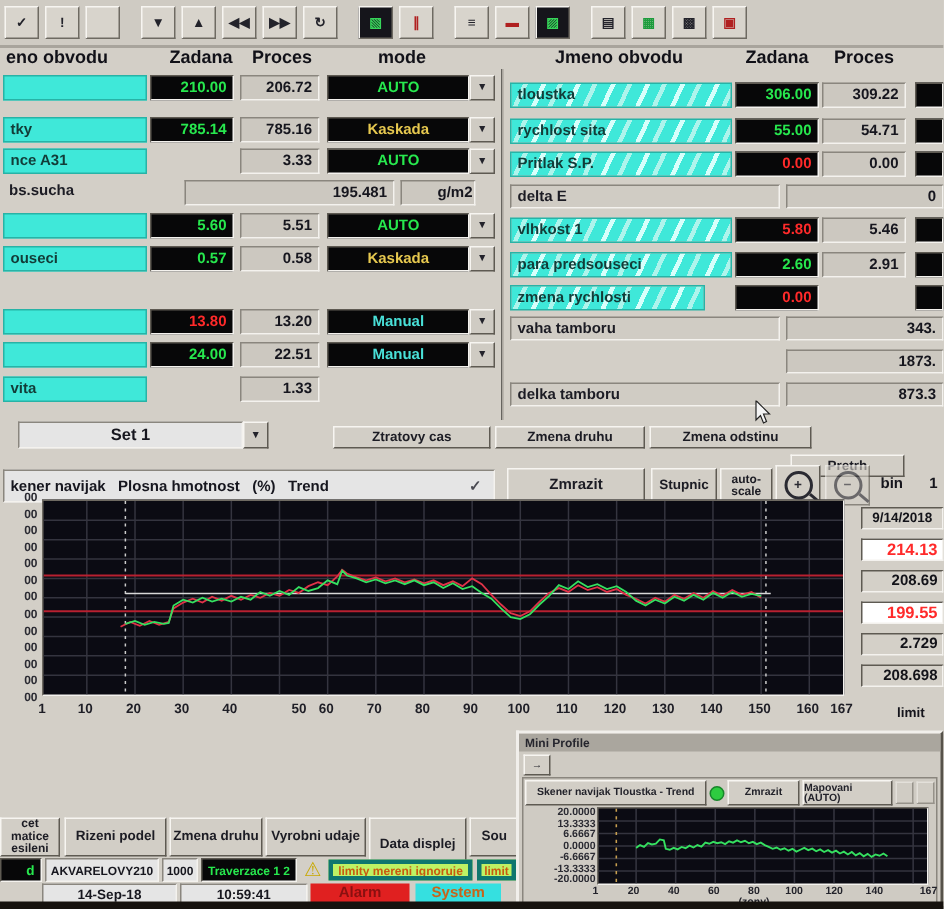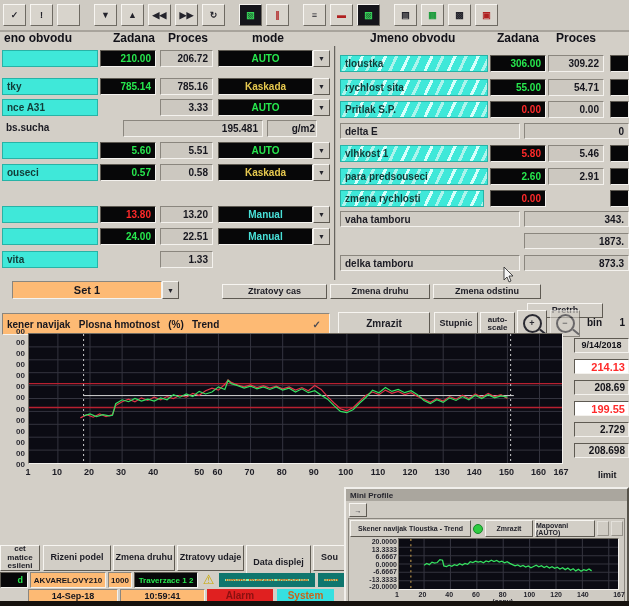--- a/index.html
+++ b/index.html
@@ -52,23 +52,23 @@
               right:-7px;bottom:-2px;transform:rotate(40deg)}
   
   .mini{left:344px;top:487px;width:285px;height:119px;background:#cfcbc3;border:2px solid;
         border-color:#f1efeb #56524a #56524a #f1efeb;z-index:30;overflow:hidden}
   .mini-title{height:12px;background:#aaa69e;display:flex;align-items:center;padding-left:4px;
               font-size:8px;font-weight:bold;color:#26262e}
   .mini-tb{height:16px;display:flex;align-items:center;padding:1px 0 0 3px}
   .mini-hbtn{border:1px solid;border-color:#f7f5f1 #5e5a52 #5e5a52 #f7f5f1;background:#d2cec6;
              font-size:7px;font-weight:bold;display:flex;align-items:center;justify-content:center;color:#23232b}
   .mxl{position:absolute;transform:translateX(-50%);font-size:7px;font-weight:bold;color:#23232b;top:1px}
-  .statusyellow{background:#86efac;border:6px solid #0f766e;color:#c85a10;font-size:8px;
+  .statusyellow{background:#bef264;border:3px solid #0f766e;color:#c85a10;font-size:8px;
                 font-weight:bold;display:flex;align-items:center;justify-content:center;overflow:hidden}
-  .sunkrow{background:#fdba74;border:1px solid;border-color:#8a867e #f4f2ee #f4f2ee #8a867e;
+  .sunkrow{background:#e5e5e5;border:1px solid;border-color:#8a867e #f4f2ee #f4f2ee #8a867e;
            font-size:9px;font-weight:bold;color:#16161e;display:flex;align-items:center;justify-content:center}
 </style>
 </head>
 <body>
 
 <div class="toolbar">
   <div class="tbtn">✓</div>
   <div class="tbtn">!</div>
   <div class="tbtn"></div>
   <div class="tsep"></div>
@@ -203,21 +203,21 @@
     <div class="abs lbox" style="left:210px;top:0;width:56px;height:17px">5.46</div>
     <div class="abs modebox" style="left:272px;top:0;width:19px;height:17px"></div>
   </div>
   <div class="row" style="left:0;top:122px;width:291px">
     <div class="abs cyanbar hatch" style="left:2px;top:0;width:148px;height:17px">para predsouseci</div>
     <div class="abs dbox green" style="left:152px;top:0;width:56px;height:17px">2.60</div>
     <div class="abs lbox" style="left:210px;top:0;width:56px;height:17px">2.91</div>
     <div class="abs modebox" style="left:272px;top:0;width:19px;height:17px"></div>
   </div>
   <div class="row" style="left:0;top:144px;width:291px">
-    <div class="abs cyanbar hatch" style="left:2px;top:0;width:144px;height:17px">zmena rychlosti</div>
+    <div class="abs cyanbar hatch" style="left:2px;top:0;width:130px;height:17px">zmena rychlosti</div>
     <div class="abs dbox red" style="left:152px;top:0;width:56px;height:17px">0.00</div>
     <div class="abs modebox" style="left:272px;top:0;width:19px;height:17px"></div>
   </div>
   <div class="row" style="left:0;top:165px;width:291px">
     <div class="abs graylbl" style="left:2px;top:0;width:180px;height:16px">vaha tamboru</div>
     <div class="abs lbox" style="left:186px;top:0;width:105px;height:16px">343.</div>
   </div>
   <div class="row" style="left:0;top:187px;width:291px">
     <div class="abs lbox" style="left:186px;top:0;width:105px;height:16px">1873.</div>
   </div>
@@ -344,21 +344,21 @@
   <div class="rbox rlite">208.698</div>
 </div>
 
 <div class="abs" style="left:0;top:545px;width:629px;height:27px">
   <div class="abs btn" style="left:0;top:0;width:40px;height:26px;font-size:8px;flex-direction:column">
     <span>cet matice</span>
     <span>esileni</span>
   </div>
   <div class="abs btn" style="left:43px;top:0;width:68px;height:26px">Rizeni podel</div>
   <div class="abs btn" style="left:113px;top:0;width:62px;height:26px">Zmena druhu</div>
-  <div class="abs btn" style="left:177px;top:0;width:67px;height:26px">Ztratovy udaje</div>
+  <div class="abs btn" style="left:177px;top:0;width:67px;height:26px">Vyrobni udaje</div>
   <div class="abs btn" style="left:246px;top:0;width:65px;height:35px">Data displej</div>
   <div class="abs btn" style="left:313px;top:0;width:33px;height:26px">Sou</div>
 </div>
 
 <div class="abs" style="left:0;top:572px;width:629px;height:16px">
   <div class="abs dbox green" style="left:0;top:0;width:28px;height:16px;font-size:9px">d</div>
   <div class="abs sunkrow" style="left:30px;top:0;width:76px;height:16px;font-size:8px">AKVARELOVY210</div>
   <div class="abs sunkrow" style="left:108px;top:0;width:24px;height:16px;font-size:8px">1000</div>
   <div class="abs dbox green" style="left:134px;top:0;width:64px;height:16px;font-size:8px;text-align:center;padding:3px 0 0 0">Traverzace 1 2</div>
   <div class="abs" style="left:200px;top:-1px;width:17px;height:17px;font-size:13px;color:#c8a800;display:flex;align-items:center;justify-content:center">⚠</div>

